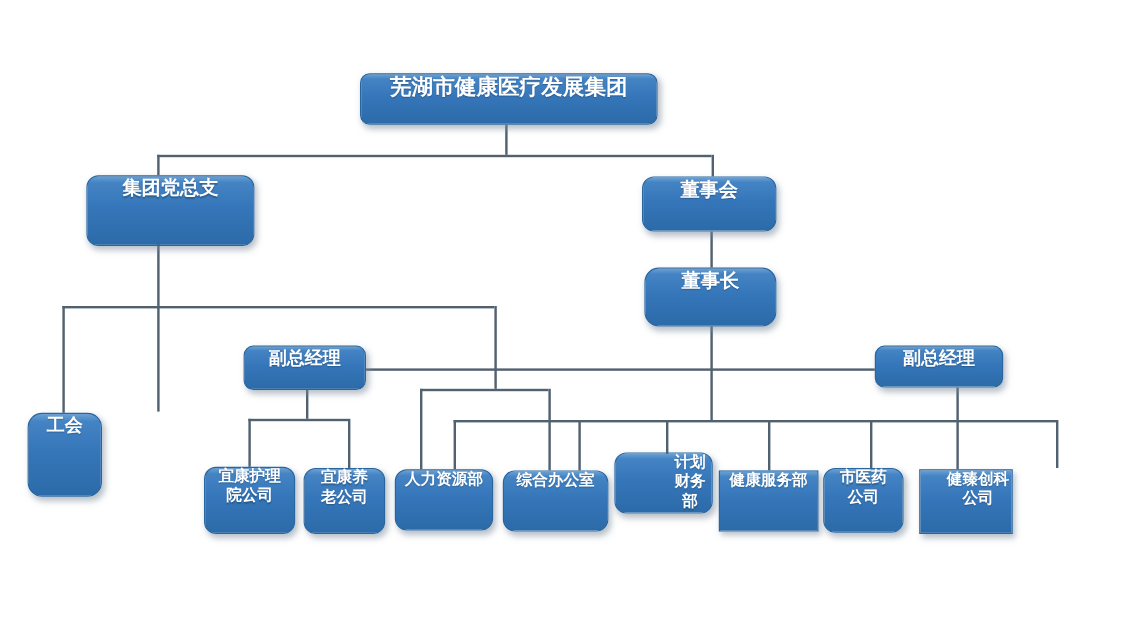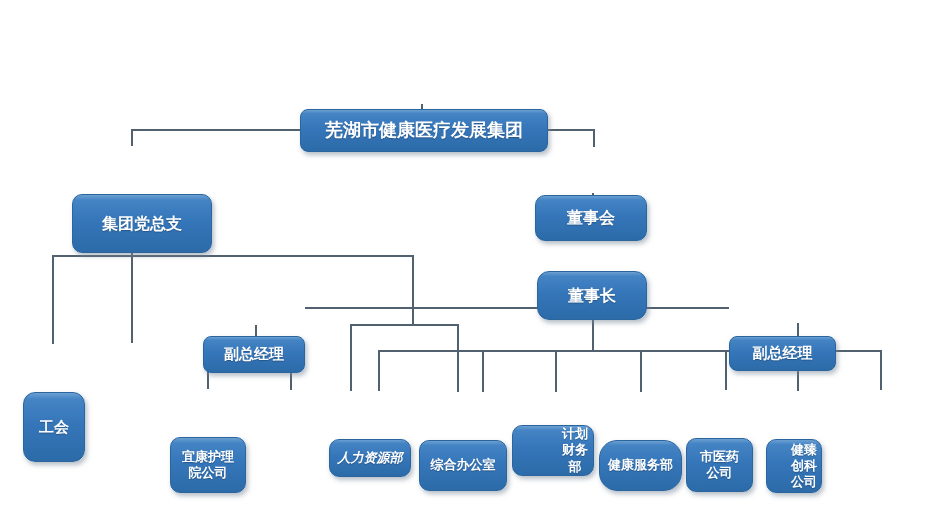--- a/index.html
+++ b/index.html
@@ -1,28 +1,27 @@
 <!DOCTYPE html>
 <html><head>
 <meta charset="utf-8">
 <style>
   html,body{margin:0;padding:0;background:#ffffff;}
   .canvas{
     position:relative;width:934px;height:525px;background:#ffffff;overflow:hidden;
     font-family:"DejaVu Sans","Liberation Sans",sans-serif;
   }
   .node{
-    position:absolute;display:flex;align-items:center;justify-content:center;
+    position:absolute;display:flex;align-items:flex-start;justify-content:center;
     text-align:center;color:#ffffff;font-weight:bold;line-height:1.25;
     white-space:pre-line;box-sizing:border-box;
     background:linear-gradient(180deg,#6ba0d2 0%,#4484c4 9%,#3576ba 45%,#2c6ba8 100%);
     border:1px solid #2a659e;
     box-shadow:2px 3px 5px rgba(120,136,153,0.55);
     text-shadow:0 1px 1px rgba(0,0,0,0.25);
-    margin-top:48px;
   }
   .line{position:absolute;background:#51616f;}
   .line.h{height:1.5px;}
   .line.v{width:1.5px;}
 </style>
 </head>
 <body>
 
 <div class="canvas">
     <div class="line v" style="left: 421px; top: 104px; height: 25px;"></div>
@@ -53,21 +52,23 @@
     <div class="line v" style="left: 880px; top: 350px; height: 40px;"></div>
     <div class="node" style="left: 300px; top: 61px; width: 248px; height: 43px; font-size: 18px; border-radius: 8px;"><span>芜湖市健康医疗发展集团</span></div>
     <div class="node" style="left: 72px; top: 146px; width: 140px; height: 59px; font-size: 16px; border-radius: 10px;"><span>集团党总支</span></div>
     <div class="node" style="left: 535px; top: 147px; width: 112px; height: 46px; font-size: 16px; border-radius: 10px;"><span>董事会</span></div>
     <div class="node" style="left: 537px; top: 223px; width: 110px; height: 49px; font-size: 16px; border-radius: 12px;"><span>董事长</span></div>
     <div class="node" style="left: 203px; top: 288px; width: 102px; height: 37px; font-size: 15px; border-radius: 8px;"><span>副总经理</span></div>
     <div class="node" style="left: 729px; top: 288px; width: 107px; height: 35px; font-size: 15px; border-radius: 8px;"><span>副总经理</span></div>
     <div class="node" style="left: 23px; top: 344px; width: 62px; height: 70px; font-size: 15px; border-radius: 12px;"><span>工会</span></div>
     <div class="node" style="left: 170px; top: 389px; width: 76px; height: 56px; font-size: 13px; border-radius: 10px;"><span>宜康护理
 院公司</span></div>
-    <div class="node" style="left: 329px; top: 391px; width: 82px; height: 38px; font-size: 13px; border-radius: 10px; font-style: italic;"><span>人力资源部</span></div>
+    <div class="node" style="left: 253px; top: 390px; width: 68px; height: 55px; font-size: 13px; border-radius: 10px;"><span>宜康养
+老公司</span></div>
+    <div class="node" style="left: 329px; top: 391px; width: 82px; height: 51px; font-size: 13px; border-radius: 10px;"><span>人力资源部</span></div>
     <div class="node" style="left: 419px; top: 392px; width: 88px; height: 51px; font-size: 13px; border-radius: 10px;"><span>综合办公室</span></div>
     <div class="node" style="left: 512px; top: 377px; width: 82px; height: 51px; font-size: 13px; border-radius: 10px; padding-left: 44px;"><span>计划财务部</span></div>
-    <div class="node" style="left: 599px; top: 392px; width: 83px; height: 51px; font-size: 13px; border-radius: 18px;"><span>健康服务部</span></div>
+    <div class="node" style="left: 599px; top: 392px; width: 83px; height: 51px; font-size: 13px; border-radius: 0;"><span>健康服务部</span></div>
     <div class="node" style="left: 686px; top: 390px; width: 67px; height: 54px; font-size: 13px; border-radius: 10px;"><span>市医药
 公司</span></div>
-    <div class="node" style="left: 766px; top: 391px; width: 56px; height: 54px; font-size: 13px; border-radius: 10px; padding-left: 20px;"><span>健臻创科
+    <div class="node" style="left: 766px; top: 391px; width: 78px; height: 54px; font-size: 13px; border-radius: 0; padding-left: 20px;"><span>健臻创科
 公司</span></div>
   </div>
 
 </body></html>

